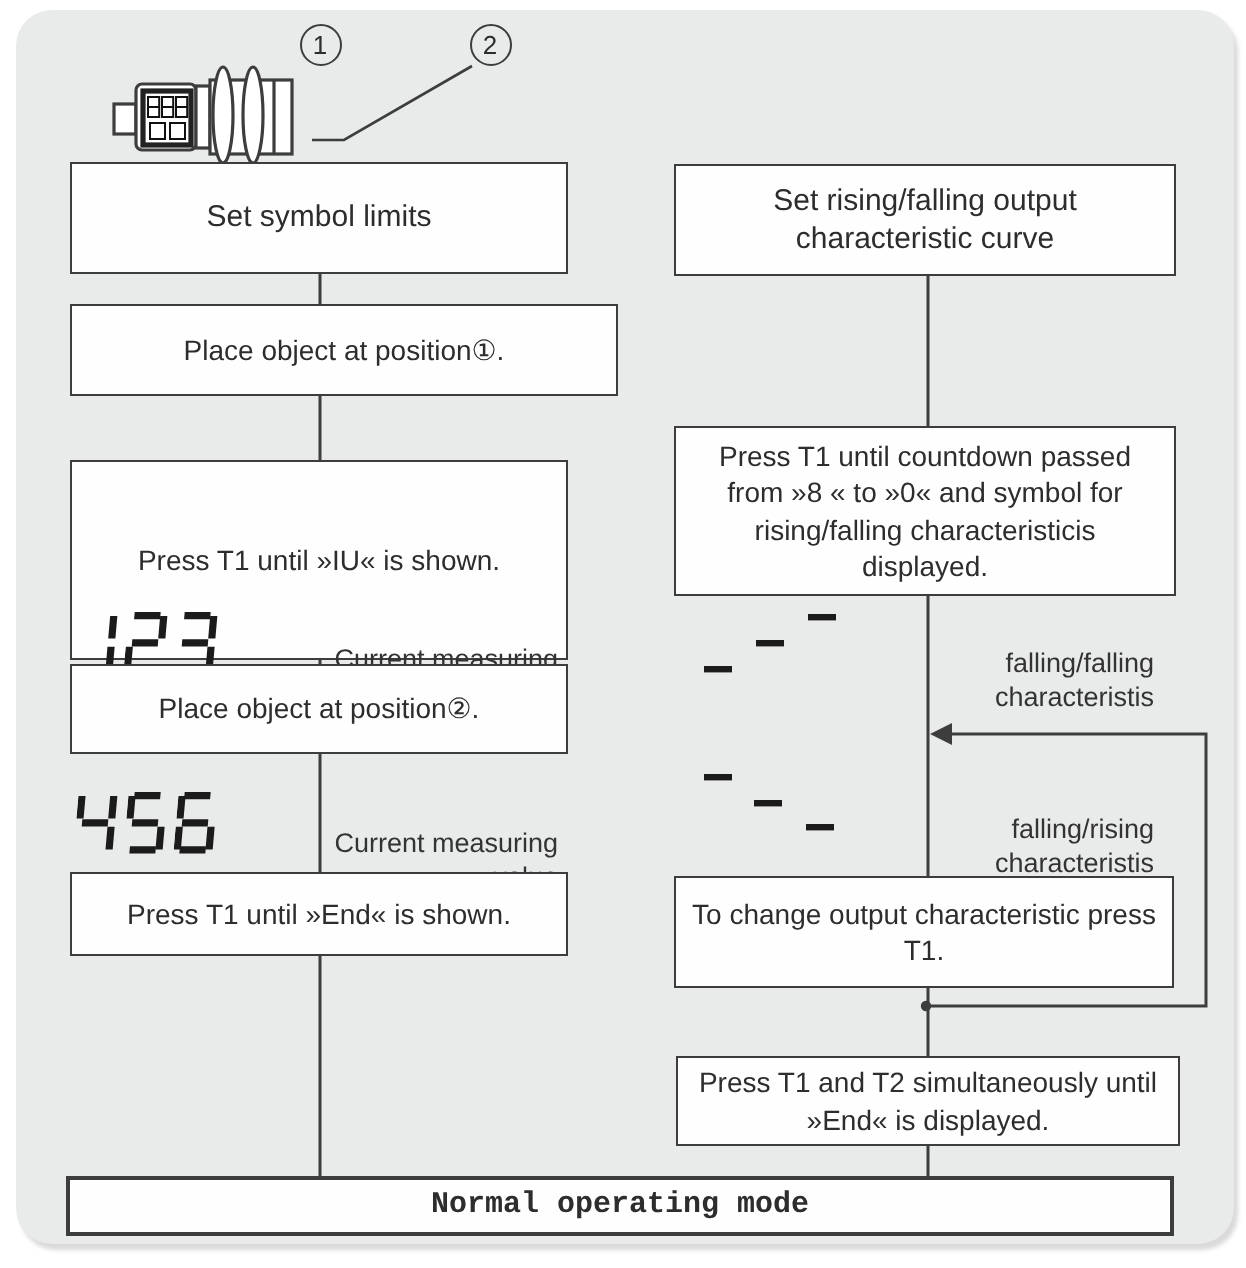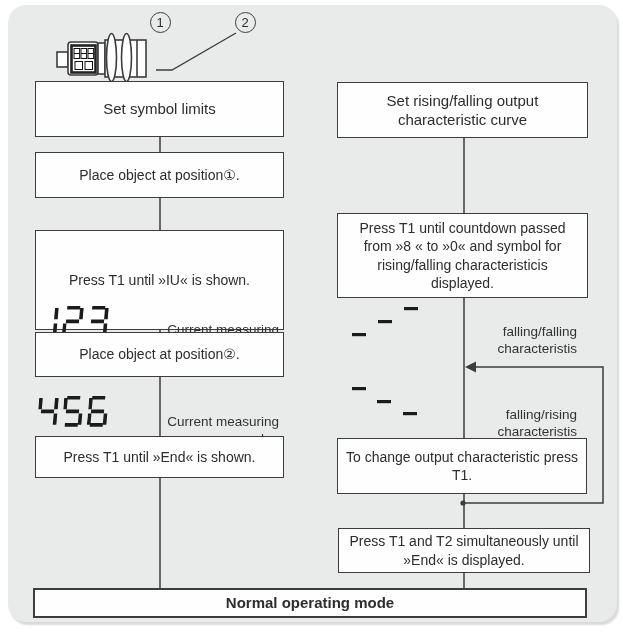--- a/index.html
+++ b/index.html
@@ -12,21 +12,21 @@
     background:#e9eaea;border-radius:18px;
     box-shadow:2px 3px 2px rgba(170,170,170,.45);
   }
   svg.overlay{position:absolute;left:0;top:0;width:623px;height:634px;z-index:1;}
   .box{
     position:absolute;z-index:2;background:#fefefe;border:1.5px solid #3d3d3d;
     display:flex;align-items:center;justify-content:center;text-align:center;
     font-size:14px;line-height:1.3;box-sizing:border-box;padding:2px 8px;
   }
   .box.header{font-size:15px;}
-  .box.footer{font-weight:bold;font-size:15px;border-width:2px;}
+  .box.footer{font-weight:bold;font-size:15px;border-width:2px;font-family:Liberation Mono, monospace;}
   .sidelabel{
     position:absolute;z-index:2;font-size:13.5px;line-height:1.25;text-align:right;color:#333;margin-top:20px;
   }
   .callout{
     position:absolute;z-index:2;width:21px;height:21px;border:1.4px solid #3d3d3d;
     border-radius:50%;background:#e9eaea;display:flex;align-items:center;justify-content:center;
     font-size:13px;color:#2d2d2d;box-sizing:border-box;
   }
   .sevenseg{position:absolute;z-index:2;display:flex;transform:skewX(-5deg);}
   .sevenseg svg{width:20px;height:31px;margin-right:5px;fill:#1b1b1b;}
@@ -84,21 +84,21 @@
   </svg>
 
   <div class="callout" style="left:149.5px;top:11.5px">
     <span>1</span>
   </div>
   <div class="callout" style="left:234.5px;top:11.5px">
     <span>2</span>
   </div>
 
   <div class="box header" style="left:35px;top:81px;width:249px;height:56px">Set symbol limits</div>
-  <div class="box" style="left:35px;top:152px;width:249px;height:46px">Place object at position①.</div>
+  <div class="box" style="left:35px;top:152px;width:274px;height:46px">Place object at position①.</div>
   <div class="box" style="left:35px;top:230px;width:249px;height:100px">Press T1 until »IU« is shown.</div>
 
   <div class="sevenseg" style="left:38px;top:306px">
       <svg viewBox="0 0 20 31">
         <rect x="15.9" y="2" width="3.6" height="11.3"></rect>
         <rect x="15.9" y="17.4" width="3.6" height="11.3"></rect>
       </svg>
       <svg viewBox="0 0 20 31">
         <rect x="3" y="0" width="13" height="3.6"></rect>
         <rect x="15.9" y="2" width="3.6" height="11.3"></rect>

